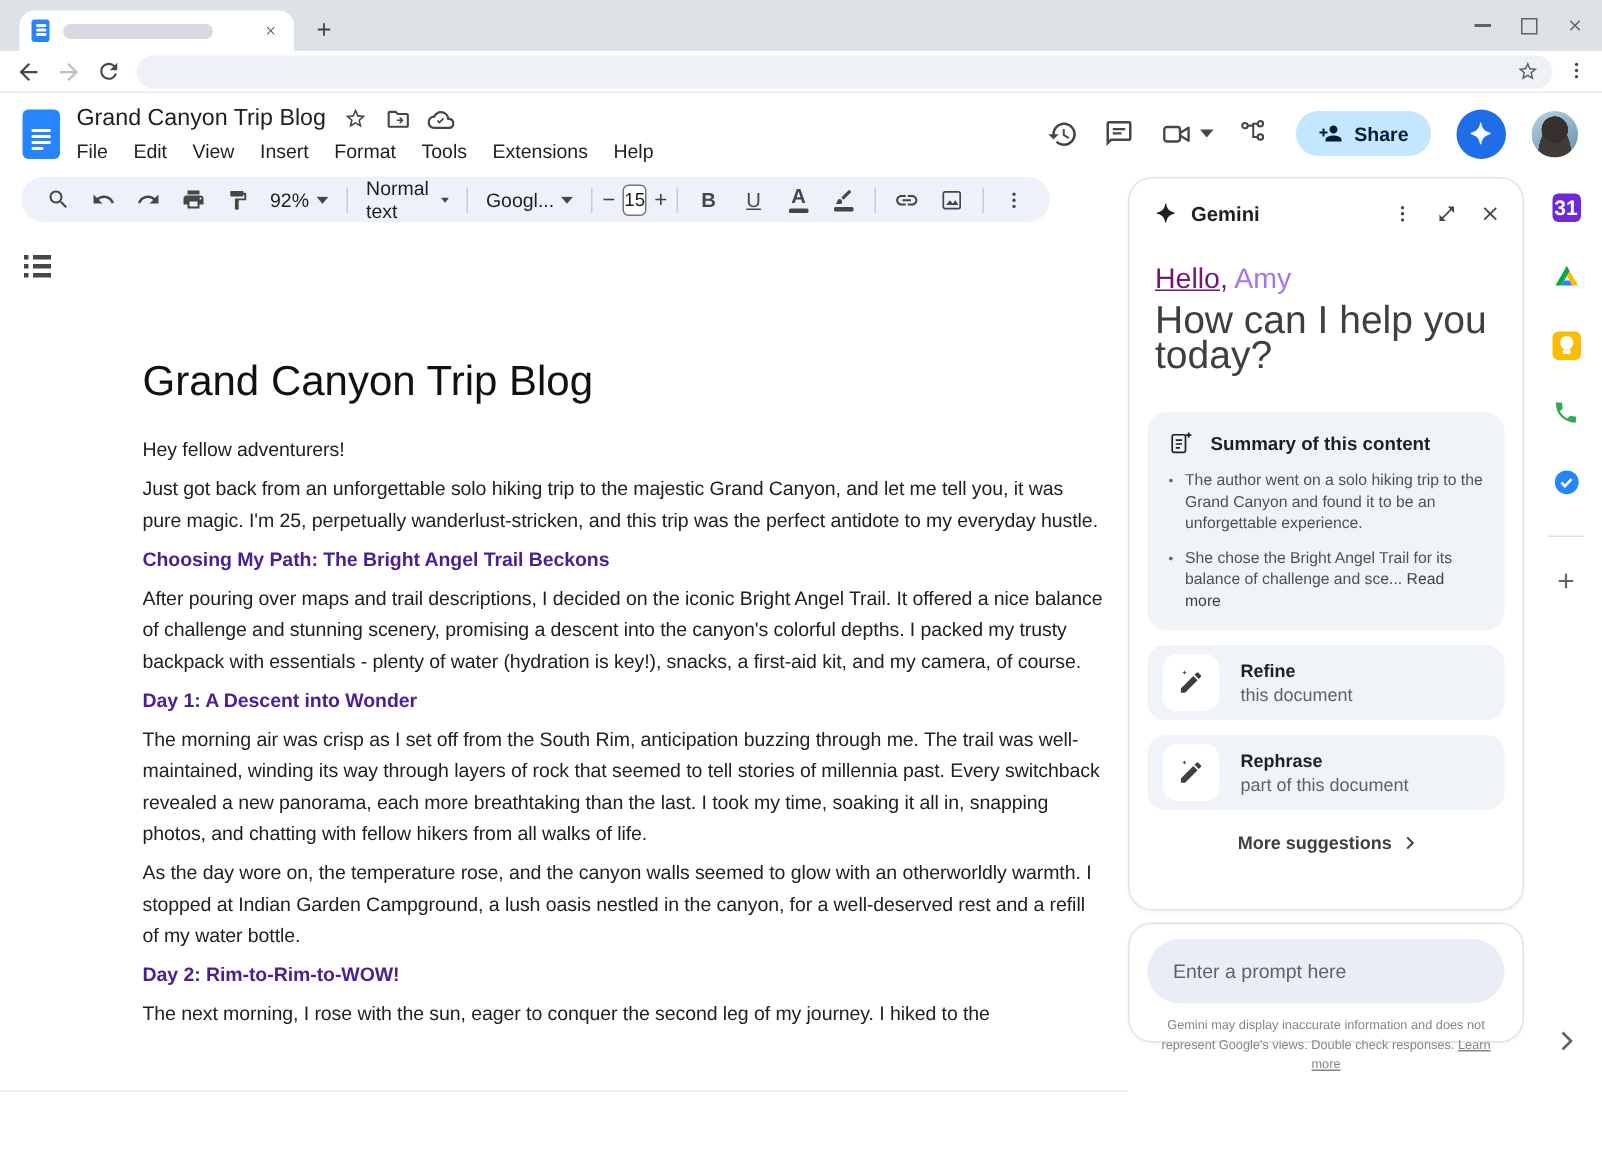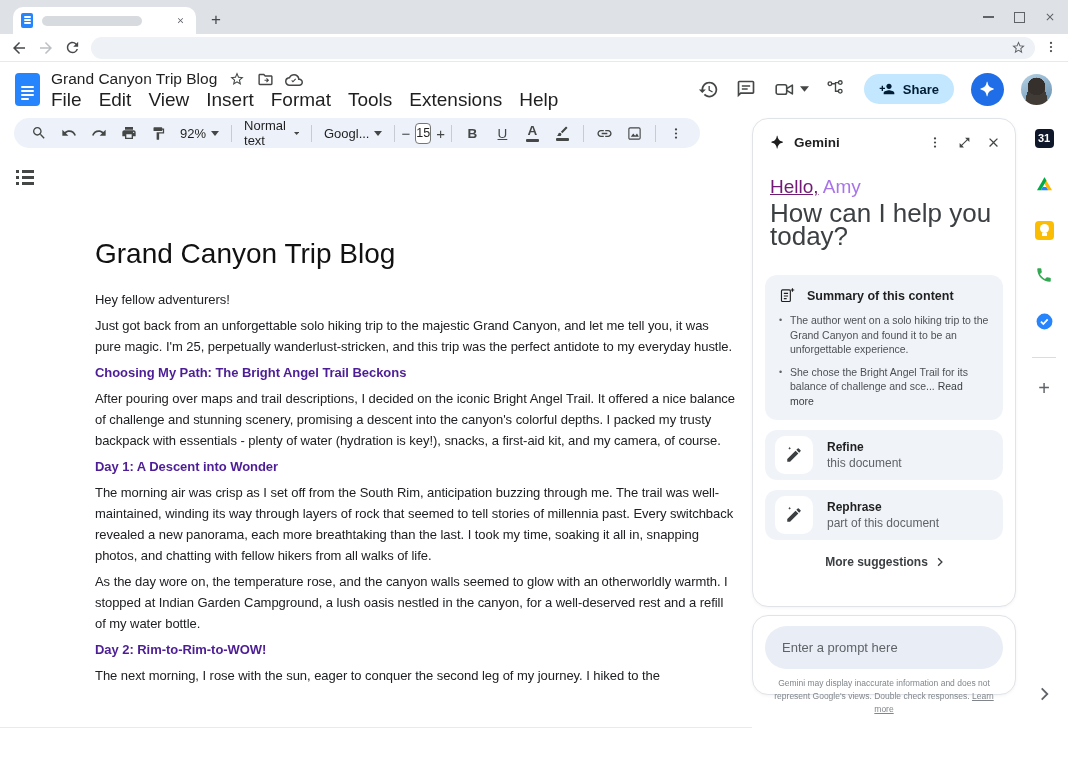--- a/index.html
+++ b/index.html
@@ -31,21 +31,21 @@
   
   .docsheader{position:absolute;top:63px;left:0;right:0;height:52px;display:flex;align-items:center;
               padding:0 16px 0 15px;box-sizing:border-box;background:#fff;}
   .docs-logo{width:25px;height:33px;background:#2684fc;border-radius:4px;position:relative;flex:none;}
   .docs-logo i{position:absolute;left:6px;height:2.2px;background:#fff;border-radius:1px;width:13px;}
   .hdr-center{margin-left:11px;flex:1;min-width:0;}
   .title-row{display:flex;align-items:center;gap:12px;height:21px;}
   .doc-name{font-size:15.5px;color:#1f1f1f;white-space:nowrap;}
   .hdr-ic{width:16px;height:16px;}
   .menu-row{display:flex;gap:17px;height:20px;align-items:center;margin-top:1px;}
-  .menu-item{font-size:19px;color:#1f1f1f;}
+  .menu-item{font-size:13px;color:#1f1f1f;}
   .hdr-actions{display:flex;align-items:center;gap:17px;}
   .act-ic{width:21px;height:21px;}
   .cam-group{display:flex;align-items:center;gap:5px;}
   .share-btn{height:30px;border-radius:15px;background:#c2e7ff;display:flex;align-items:center;gap:8px;
              padding:0 15px;color:#001d35;font-size:13px;font-weight:600;}
   .gemini-btn{width:33px;height:33px;border-radius:50%;background:#1f6ee8;display:flex;align-items:center;justify-content:center;}
   .avatar{width:31px;height:31px;border-radius:50%;
           background:
             radial-gradient(circle at 50% 40%, #35302c 0 36%, transparent 37%),
             radial-gradient(ellipse at 50% 108%, #413b36 0 52%, transparent 53%),
@@ -109,21 +109,21 @@
   .prompt-input{width:100%;height:43px;border:none;outline:none;border-radius:22px;background:#e9edf5;
                 padding:0 17px;box-sizing:border-box;font-size:13px;font-family:"Liberation Sans",sans-serif;color:#1f1f1f;}
   .prompt-input::placeholder{color:#5f6368;}
   .disclaimer{margin-top:8px;font-size:8.5px;line-height:13px;color:#80868b;text-align:center;}
   .learn-more{text-decoration:underline;color:#80868b;}
 
   
   .right-rail{position:absolute;right:0;top:118px;width:48px;bottom:0;}
   .rail-item{position:absolute;left:50%;transform:translateX(-50%);width:24px;height:24px;
              display:flex;align-items:center;justify-content:center;}
-  .cal-ic{width:19px;height:19px;background:#0f172a;border-radius:4px;color:#fff;font-size:11px;font-weight:700;
+  .cal-ic{width:19px;height:19px;background:#6d28d9;border-radius:4px;color:#fff;font-size:14px;font-weight:700;
           display:flex;align-items:center;justify-content:center;}
   .keep-ic{width:19px;height:19px;background:#fbbc04;border-radius:4px;position:relative;}
   .keep-ic .b1{position:absolute;left:5px;top:3.5px;width:9px;height:9px;background:#fff;border-radius:50%;}
   .keep-ic .b2{position:absolute;left:7px;top:12.5px;width:5px;height:2.5px;background:#fff;}
   .rail-divider{position:absolute;left:50%;transform:translateX(-50%);width:24px;height:1px;background:#dadce0;top:239px;}
   .rail-plus{position:absolute;left:50%;transform:translateX(-50%);top:258px;font-size:20px;color:#5f6368;
              width:24px;height:24px;display:flex;align-items:center;justify-content:center;font-weight:400;}
   .rail-chevron{position:absolute;left:50%;transform:translateX(-50%);top:564px;width:24px;height:24px;
                 display:flex;align-items:center;justify-content:center;}
 </style>

